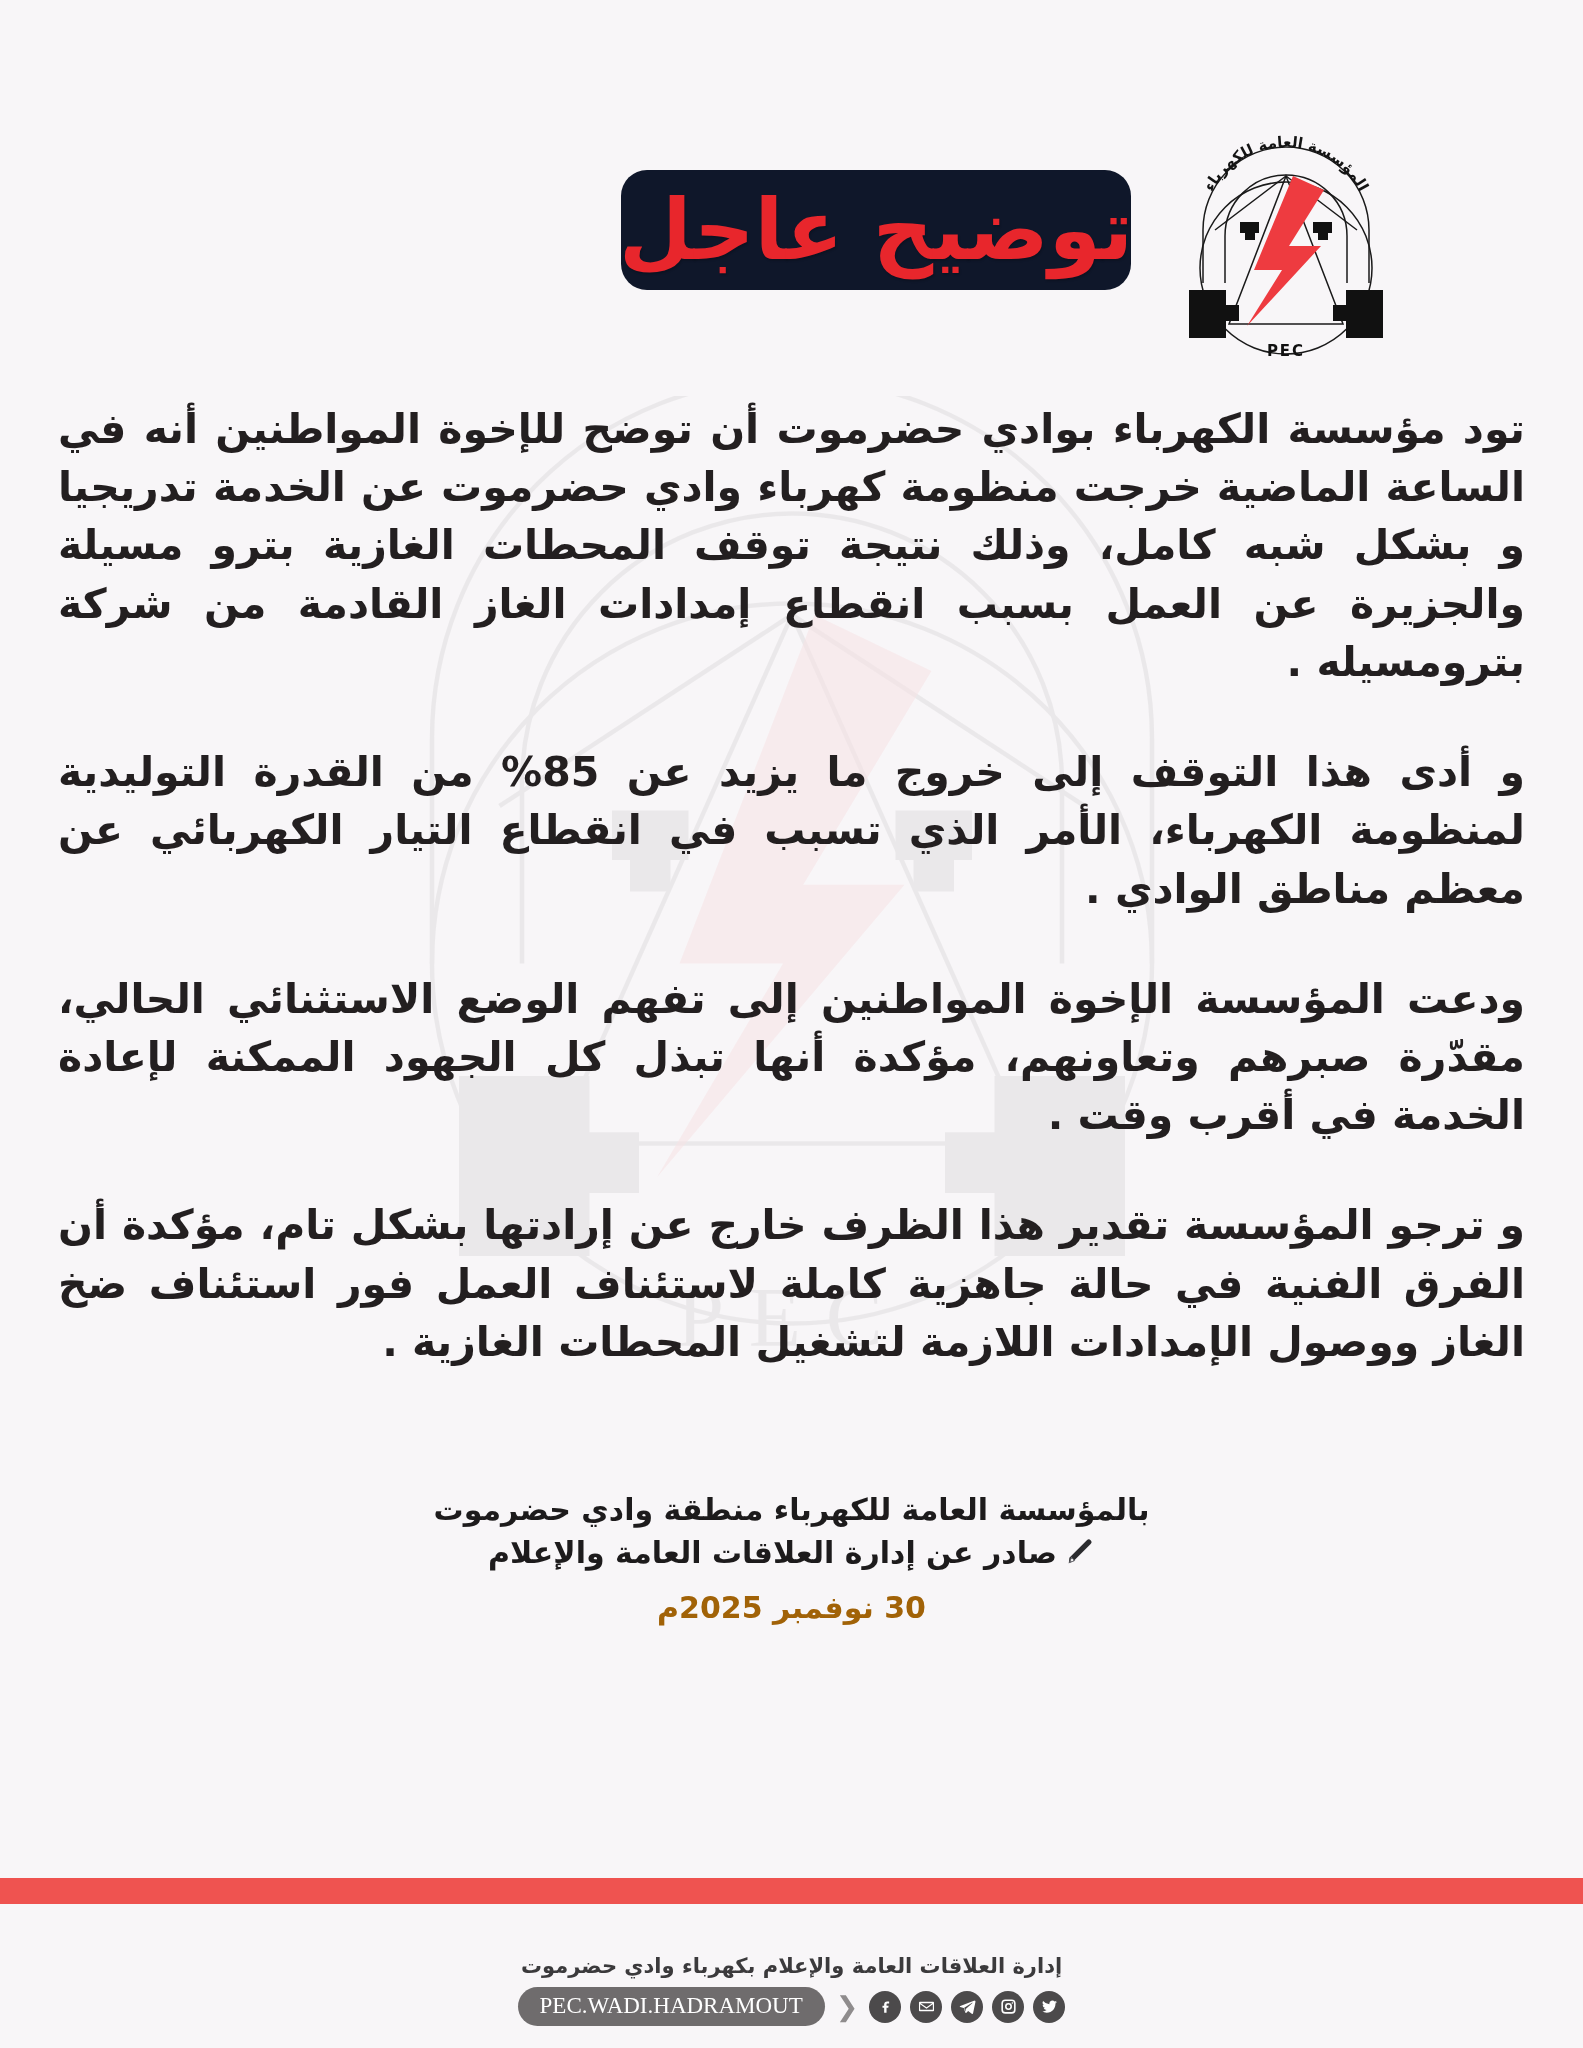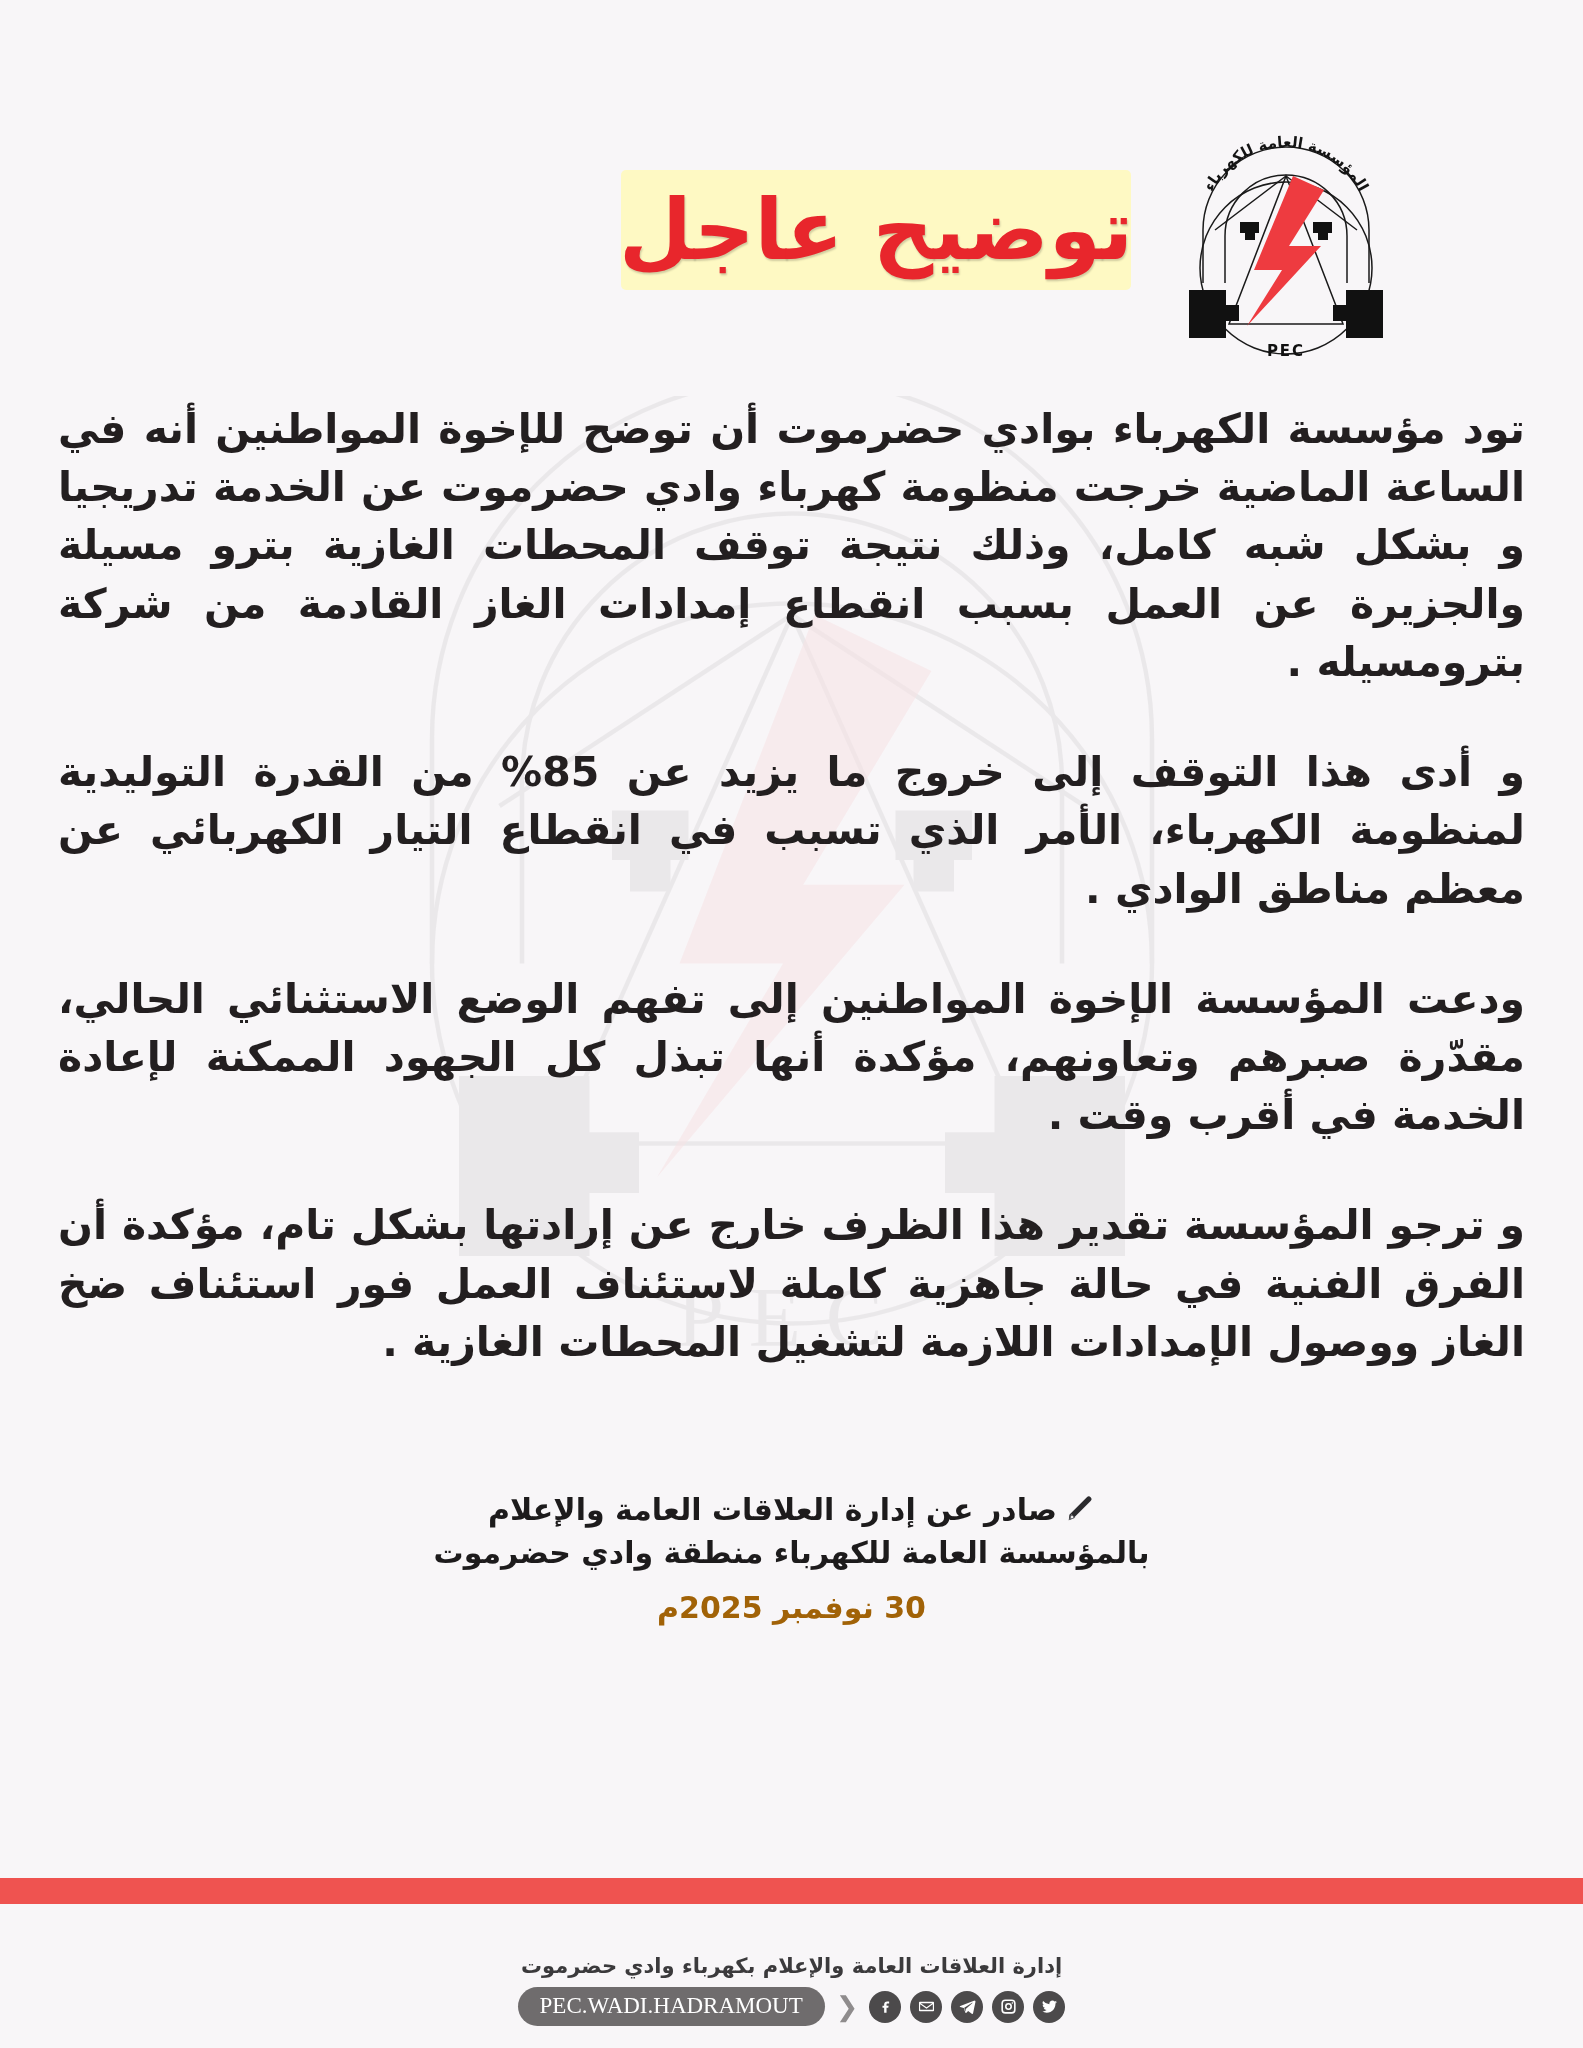--- a/index.html
+++ b/index.html
@@ -43,22 +43,22 @@
     position: relative;
     z-index: 2;
     height: 400px;
   }
   .title-pill {
     position: absolute;
     right: 452px;
     top: 170px;
     width: 510px;
     height: 120px;
-    background: #fef9c3;
-    border-radius: 5px;
+    background: #0f172a;
+    border-radius: 26px;
     display: flex;
     align-items: center;
     justify-content: center;
   }
   .title-text {
     font-size: 84px;
     font-weight: 700;
     color: #e8262c;
     letter-spacing: -1px;
     line-height: 1;
@@ -258,30 +258,30 @@
   </div>
 
   <div class="body-wrap">
     <p class="para">تود مؤسسة الكهرباء بوادي حضرموت أن توضح للإخوة المواطنين أنه في الساعة الماضية خرجت منظومة كهرباء وادي حضرموت عن الخدمة تدريجيا و بشكل شبه كامل، وذلك نتيجة توقف المحطات الغازية بترو مسيلة والجزيرة عن العمل بسبب انقطاع إمدادات الغاز القادمة من شركة بترومسيله .</p>
     <p class="para">و أدى هذا التوقف إلى خروج ما يزيد عن 85% من القدرة التوليدية لمنظومة الكهرباء، الأمر الذي تسبب في انقطاع التيار الكهربائي عن معظم مناطق الوادي .</p>
     <p class="para">ودعت المؤسسة الإخوة المواطنين إلى تفهم الوضع الاستثنائي الحالي، مقدّرة صبرهم وتعاونهم، مؤكدة أنها تبذل كل الجهود الممكنة لإعادة الخدمة في أقرب وقت .</p>
     <p class="para">و ترجو المؤسسة تقدير هذا الظرف خارج عن إرادتها بشكل تام، مؤكدة أن الفرق الفنية في حالة جاهزية كاملة لاستئناف العمل فور استئناف ضخ الغاز ووصول الإمدادات اللازمة لتشغيل المحطات الغازية .</p>
   </div>
 
   <div class="signature">
+    <div class="sig-line">بالمؤسسة العامة للكهرباء منطقة وادي حضرموت</div>
     <div class="sig-line">
       <span class="pen-icon">
         <svg viewBox="0 0 24 24" xmlns="http://www.w3.org/2000/svg">
           <path d="M3 21 L6.5 19.5 L20.5 5.5 A2.1 2.1 0 0 0 17.5 2.5 L3.5 16.5 Z" fill="#2b2b2e"></path>
           <path d="M3 21 L5 15.8 L8.2 19 Z" fill="#6e6e74"></path>
           <circle cx="5.6" cy="18.4" r="0.9" fill="#ffffff"></circle>
         </svg>
       </span><span>صادر عن إدارة العلاقات العامة والإعلام</span>
     </div>
-    <div class="sig-line">بالمؤسسة العامة للكهرباء منطقة وادي حضرموت</div>
     <div class="sig-date">30 نوفمبر 2025م</div>
   </div>
 
   <div class="red-bar"></div>
 
   <div class="footer">
     <div class="footer-text">إدارة العلاقات العامة والإعلام بكهرباء وادي حضرموت</div>
     <div class="footer-row">
 
       <span class="handle-pill">PEC.WADI.HADRAMOUT</span>

